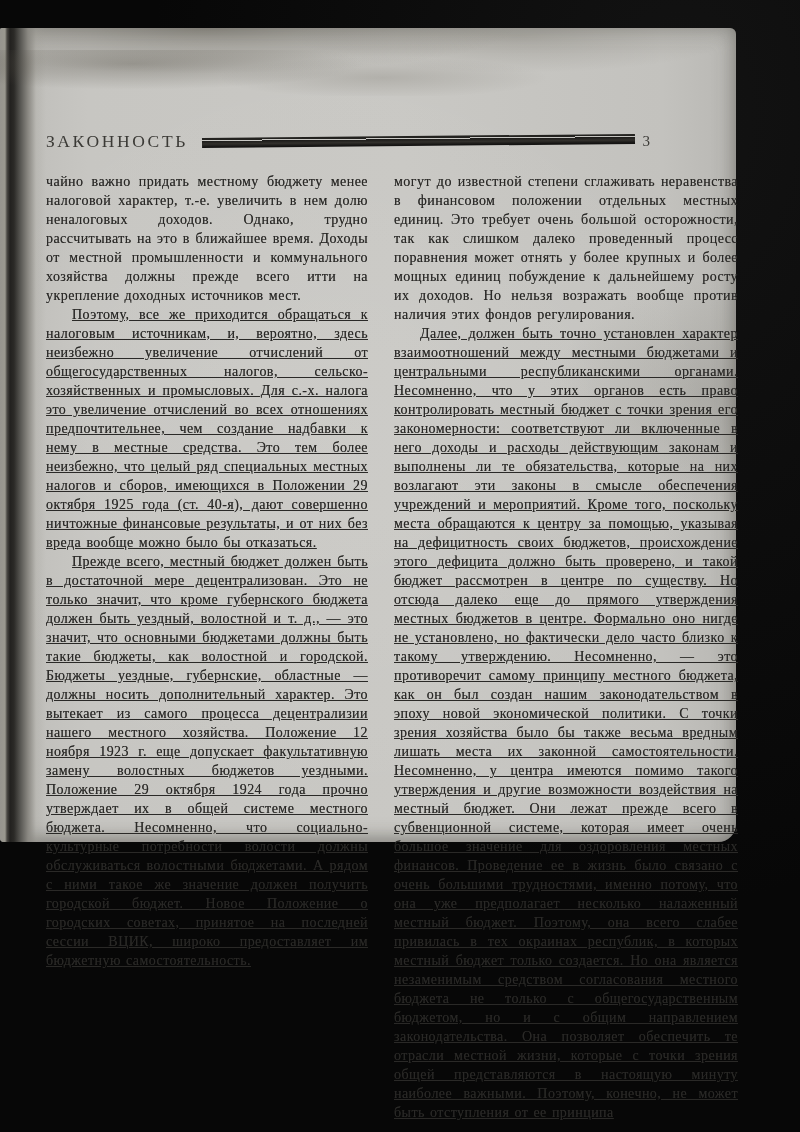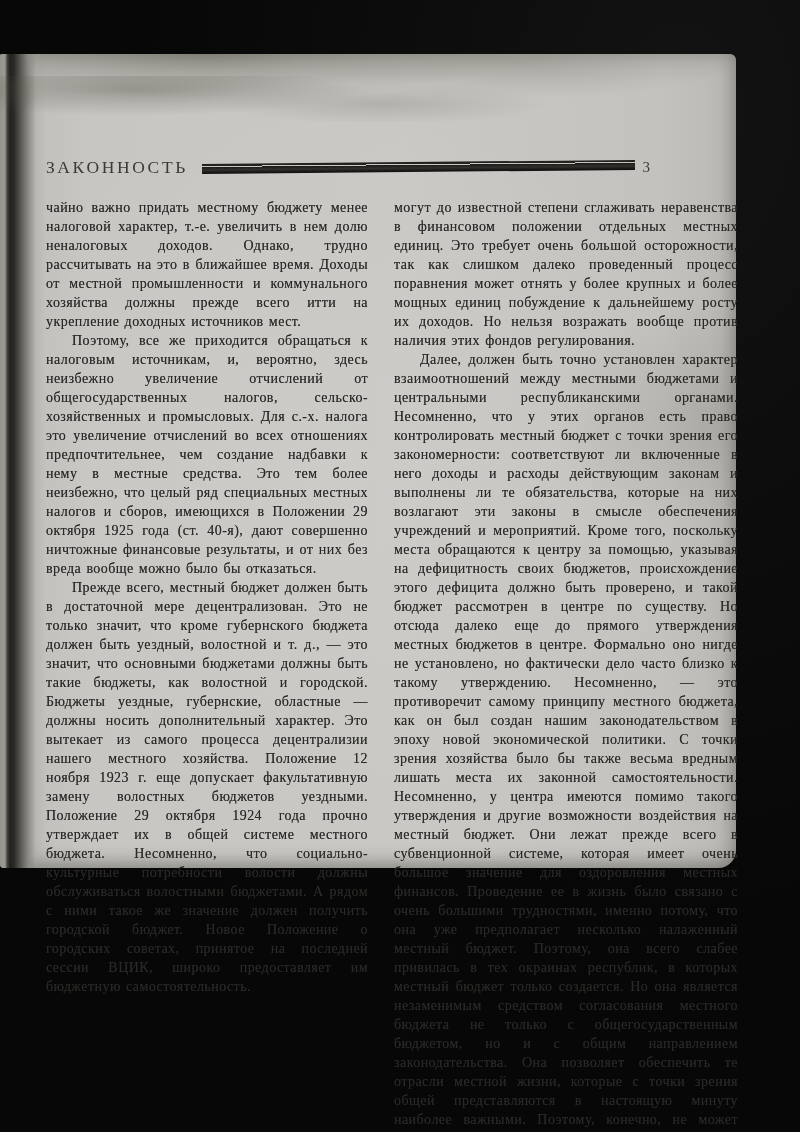--- a/index.html
+++ b/index.html
@@ -22,21 +22,20 @@
     width:736px; height:814px;
     background:
       radial-gradient(ellipse 60% 8% at 28% 0%, rgba(96,92,82,.50), transparent 70%),
       radial-gradient(ellipse 40% 6% at 70% 1%, rgba(110,106,96,.30), transparent 75%),
       radial-gradient(ellipse 30% 20% at 96% 45%, rgba(120,118,110,.25), transparent 70%),
       radial-gradient(ellipse 70% 60% at 45% 50%, rgba(255,255,252,.07), transparent 80%),
       linear-gradient(90deg, #bdbcb8 0%, #c7c6c2 12%, #c9c8c4 55%, #c3c2be 90%, #b8b7b3 100%),
       #c6c5c1;
     border-radius:2px 6px 18px 4px;
     box-shadow: inset 0 0 22px rgba(58,56,50,.35), inset 0 -6px 14px rgba(70,68,62,.25);
-    margin-top: 26px;
   }
   .gutter{
     position:absolute;
     left:0;top:0;bottom:0;width:46px;
     background:linear-gradient(90deg,
       #96948e 0px,#9a988f 5px,
       #4a4844 7px,#22211f 10px,#2b2a27 14px,
       #555450 20px,#8a8882 28px,
       rgba(160,158,150,.25) 36px, rgba(160,158,150,0) 46px);
     border-radius:2px 0 0 4px;
@@ -86,21 +85,21 @@
     position:absolute; top:0;
     text-align:justify;
     font-size:14px;
     line-height:19px;
     letter-spacing:.45px;
     word-spacing:1.2px;
     color:#2a2927;
     text-shadow:0 0 .5px rgba(42,41,39,.65);
   }
   .col p{margin:0;}
-  .col p.ind{text-indent:26px;}
+  .col p.ind{text-indent:26px;text-decoration:underline;}
   .col-left{left:0; width:322px;}
   .col-right{left:348px; width:344px;}
 </style>
 </head>
 <body>
 
 <div class="scan-bg">
   <div class="paper">
     <div class="gutter"></div>
     <div class="stain-top"></div>

